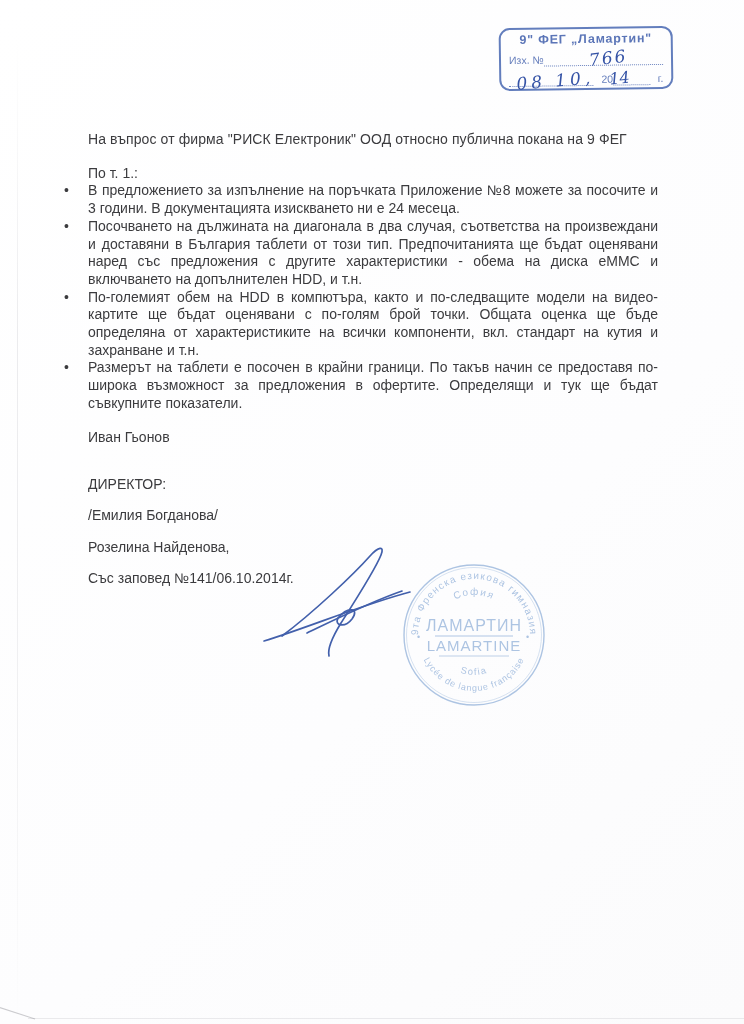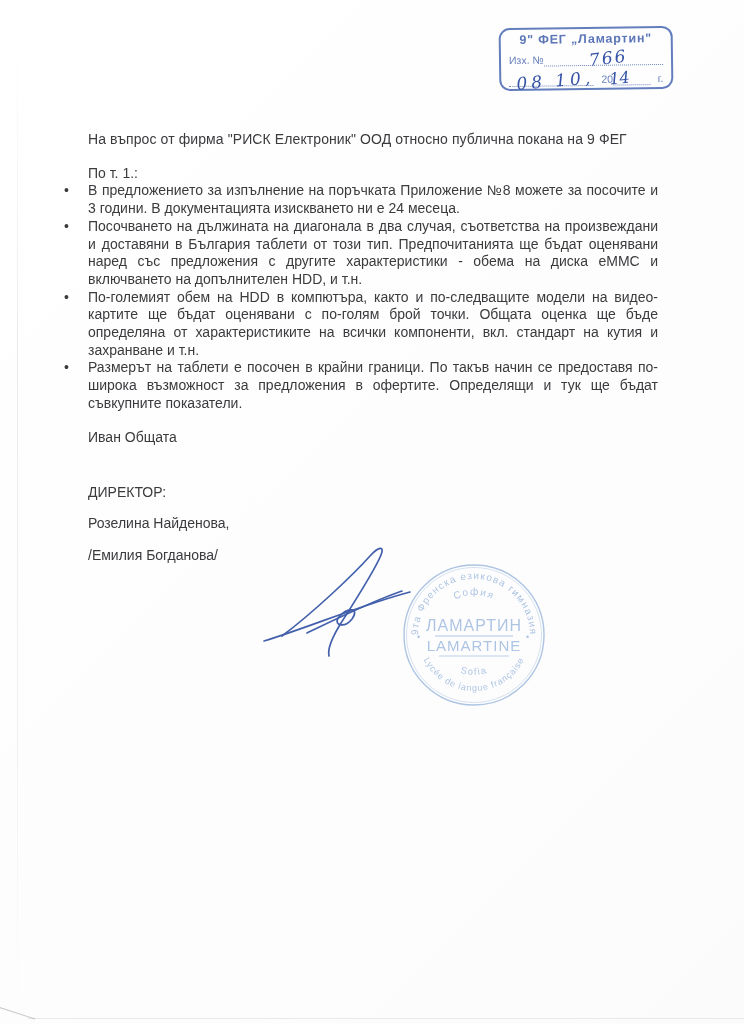--- a/index.html
+++ b/index.html
@@ -53,21 +53,21 @@
   .title-line { letter-spacing:.1px; }
   .salutation { margin-top:28px; font-style:italic; }
   .salutation .underlined { text-decoration:underline; text-underline-offset:3px; }
   ul.points { margin-top:16px; list-style:none; }
   ul.points li { position:relative; }
   ul.points li.bullet { text-align:justify; }
   ul.points li.bullet::before {
     content:"•"; position:absolute; left:-24px; top:0; font-size:14px; color:#3b3b3e;
   }
   .sign-name { margin-top:16px; }
-  .director-label { margin-top:38px; }
+  .director-label { margin-top:30px; }
   .line-30 { margin-top:13.5px; }
 
   
   .signature-svg { position:absolute; left:252px; top:538px; }
   .round-stamp-svg { position:absolute; left:399px; top:560px; opacity:.88; }
 </style>
 </head>
 <body>
 
 <div class="page">
@@ -101,24 +101,25 @@
 
 
     <ul class="points">
       <li class="label">По т. 1.:</li>
       <li class="bullet">В предложението за изпълнение на поръчката Приложение №8 можете за посочите и 3 години. В документацията изискването ни е 24 месеца.</li>
       <li class="bullet">Посочването на дължината на  диагонала в два случая, съответства на  произвеждани и доставяни в България таблети от този тип. Предпочитанията ще бъдат оценявани наред със предложения с другите характеристики - обема на диска  еММС и включването на допълнителен  HDD, и т.н.</li>
       <li class="bullet">По-големият обем на HDD в компютъра, както и по-следващите модели на видео-картите ще бъдат оценявани с по-голям брой точки. Общата оценка ще бъде определяна от характеристиките на всички компоненти, вкл. стандарт на кутия и захранване и т.н.</li>
       <li class="bullet">Размерът на таблети е посочен в крайни граници. По такъв начин се предоставя по-широка възможност за предложения в офертите. Определящи и тук ще бъдат съвкупните показатели.</li>
     </ul>
 
-    <div class="sign-name">Иван Общата</div>
+    <div class="sign-name">Иван Гьонов</div>
     <div class="director-label">ДИРЕКТОР:</div>
+    <div class="line-30">/Емилия Богданова/</div>
     <div class="line-30">Розелина Найденова,</div>
-    <div class="line-30">/Емилия Богданова/</div>
+    <div class="line-30">Със заповед №141/06.10.2014г.</div>
   </div>
 
   <svg class="signature-svg" width="170" height="125" viewBox="0 0 170 125" fill="none">
     <g stroke="#2e4fa3" stroke-width="1.7" stroke-linecap="round" opacity="0.9" fill="none">
       <path d="M 30,98 C 62,74 102,36 118,18 C 126,9 133,7 129,17 C 123,32 103,63 89,85 C 81,98 75,110 77,118"></path>
       <path d="M 12,103 C 52,91 112,66 158,54"></path>
       <path d="M 55,95 C 80,83 118,64 150,53"></path>
       <path d="M 86,80 C 96,68 108,70 100,81 C 93,90 82,88 86,80"></path>
     </g>
   </svg>

